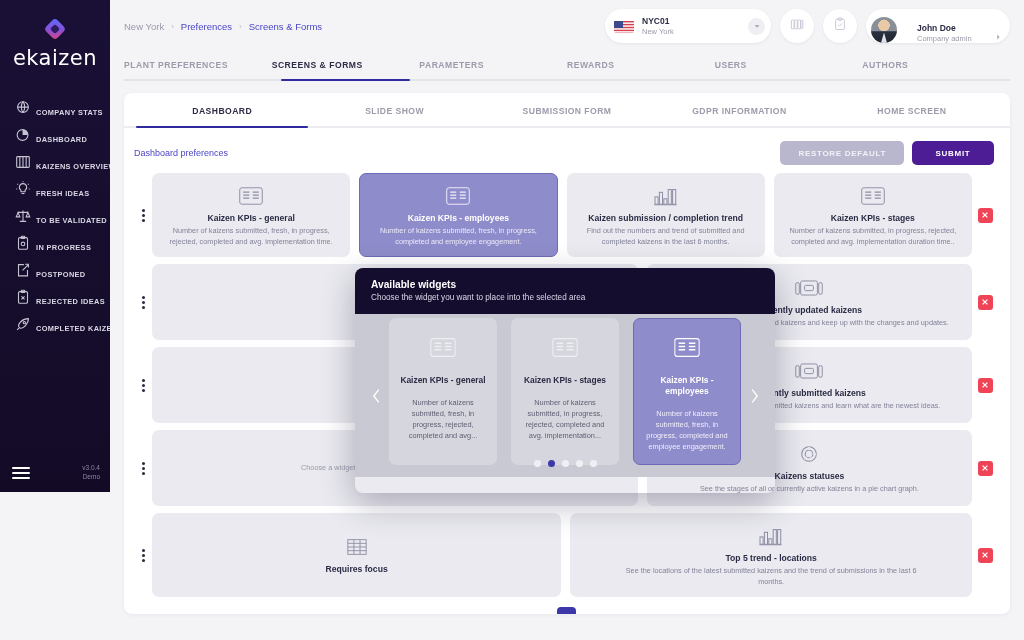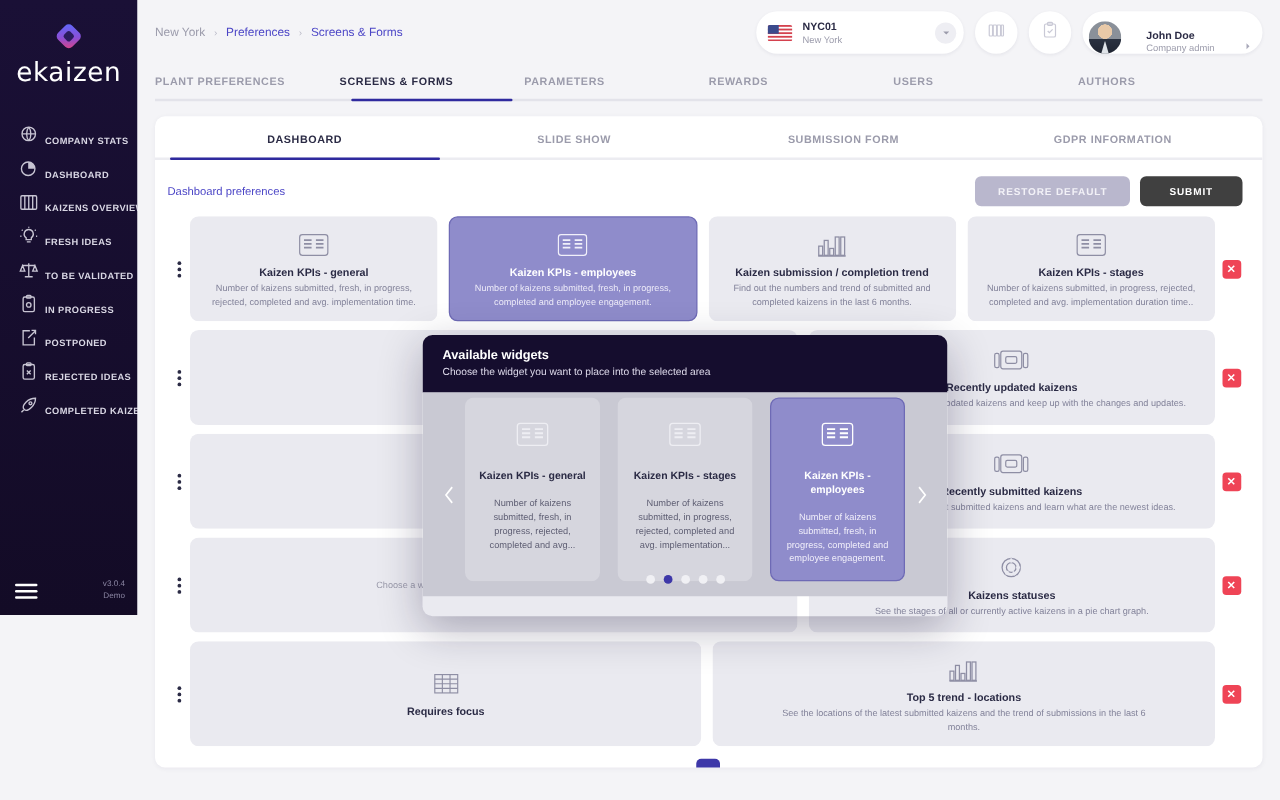--- a/index.html
+++ b/index.html
@@ -134,21 +134,21 @@
 
   .panel-head { display: flex; align-items: center; padding: 13px 16px 0 10px; }
   .panel-title { font-size: 9px; color: #4b45c6; }
   .panel-actions { margin-left: auto; display: flex; gap: 8px; }
   .btn {
     border: 0; border-radius: 5px; height: 24px; padding: 0 18px;
     font-size: 8px; font-weight: 700; letter-spacing: .7px; text-transform: uppercase;
     cursor: pointer; font-family: "Liberation Sans", sans-serif;
   }
   .btn-secondary { background: #b9b7cd; color: #f2f1f7; min-width: 106px; }
-  .btn-primary { background: #404040; color: #fff; min-width: 82px; }
+  .btn-primary { background: #4c1d95; color: #fff; min-width: 82px; }
 
   
   .rows { padding: 8px 12px 0 10px; }
   .row { display: flex; align-items: stretch; margin-bottom: 7px; }
   .drag {
     width: 18px; flex: 0 0 18px; display: flex; align-items: center; justify-content: center;
     cursor: grab;
   }
   .drag i {
     display: block; width: 3px; height: 3px; background: #2b2b45; border-radius: 50%;
@@ -176,21 +176,21 @@
   }
   .del-btn svg { display:block; }
   .add-row { display: flex; justify-content: center; padding: 3px 0 0 0; }
   .add-btn {
     width: 19px; height: 19px; border-radius: 4px; background: #3d37a8;
     display: flex; align-items: center; justify-content: center; cursor: pointer;
   }
 
   
   .modal {
-    position: absolute; left: 228px; top: 268px; width: 420px; height: 225px;
+    position: absolute; left: 245px; top: 268px; width: 420px; height: 225px;
     border-radius: 8px; overflow: hidden; z-index: 40;
     box-shadow: 0 10px 34px rgba(20,14,50,.30);
   }
   .modal-head { background: #150d2e; padding: 11px 16px 12px; }
   .modal-title { color: #fff; font-size: 10.2px; font-weight: 700; margin-bottom: 3px; }
   .modal-sub { color: #ddd9ea; font-size: 8.2px; }
   .modal-body {
     background: #c9c9d3; height: 163px; position: relative;
     display: flex; align-items: center; justify-content: center;
   }
@@ -407,20 +407,21 @@
         <div class="tab">AUTHORS</div>
       </div>
     </div>
 
     <section class="panel">
       <div class="subtabs">
         <div class="subtab active">DASHBOARD</div>
         <div class="subtab">SLIDE SHOW</div>
         <div class="subtab">SUBMISSION FORM</div>
         <div class="subtab">GDPR INFORMATION</div>
+        <div class="subtab">HOME SCREEN</div>
       </div>
 
       <div class="panel-head">
         <div class="panel-title">Dashboard preferences</div>
         <div class="panel-actions">
           <button class="btn btn-secondary">RESTORE DEFAULT</button>
           <button class="btn btn-primary">SUBMIT</button>
         </div>
       </div>
 

